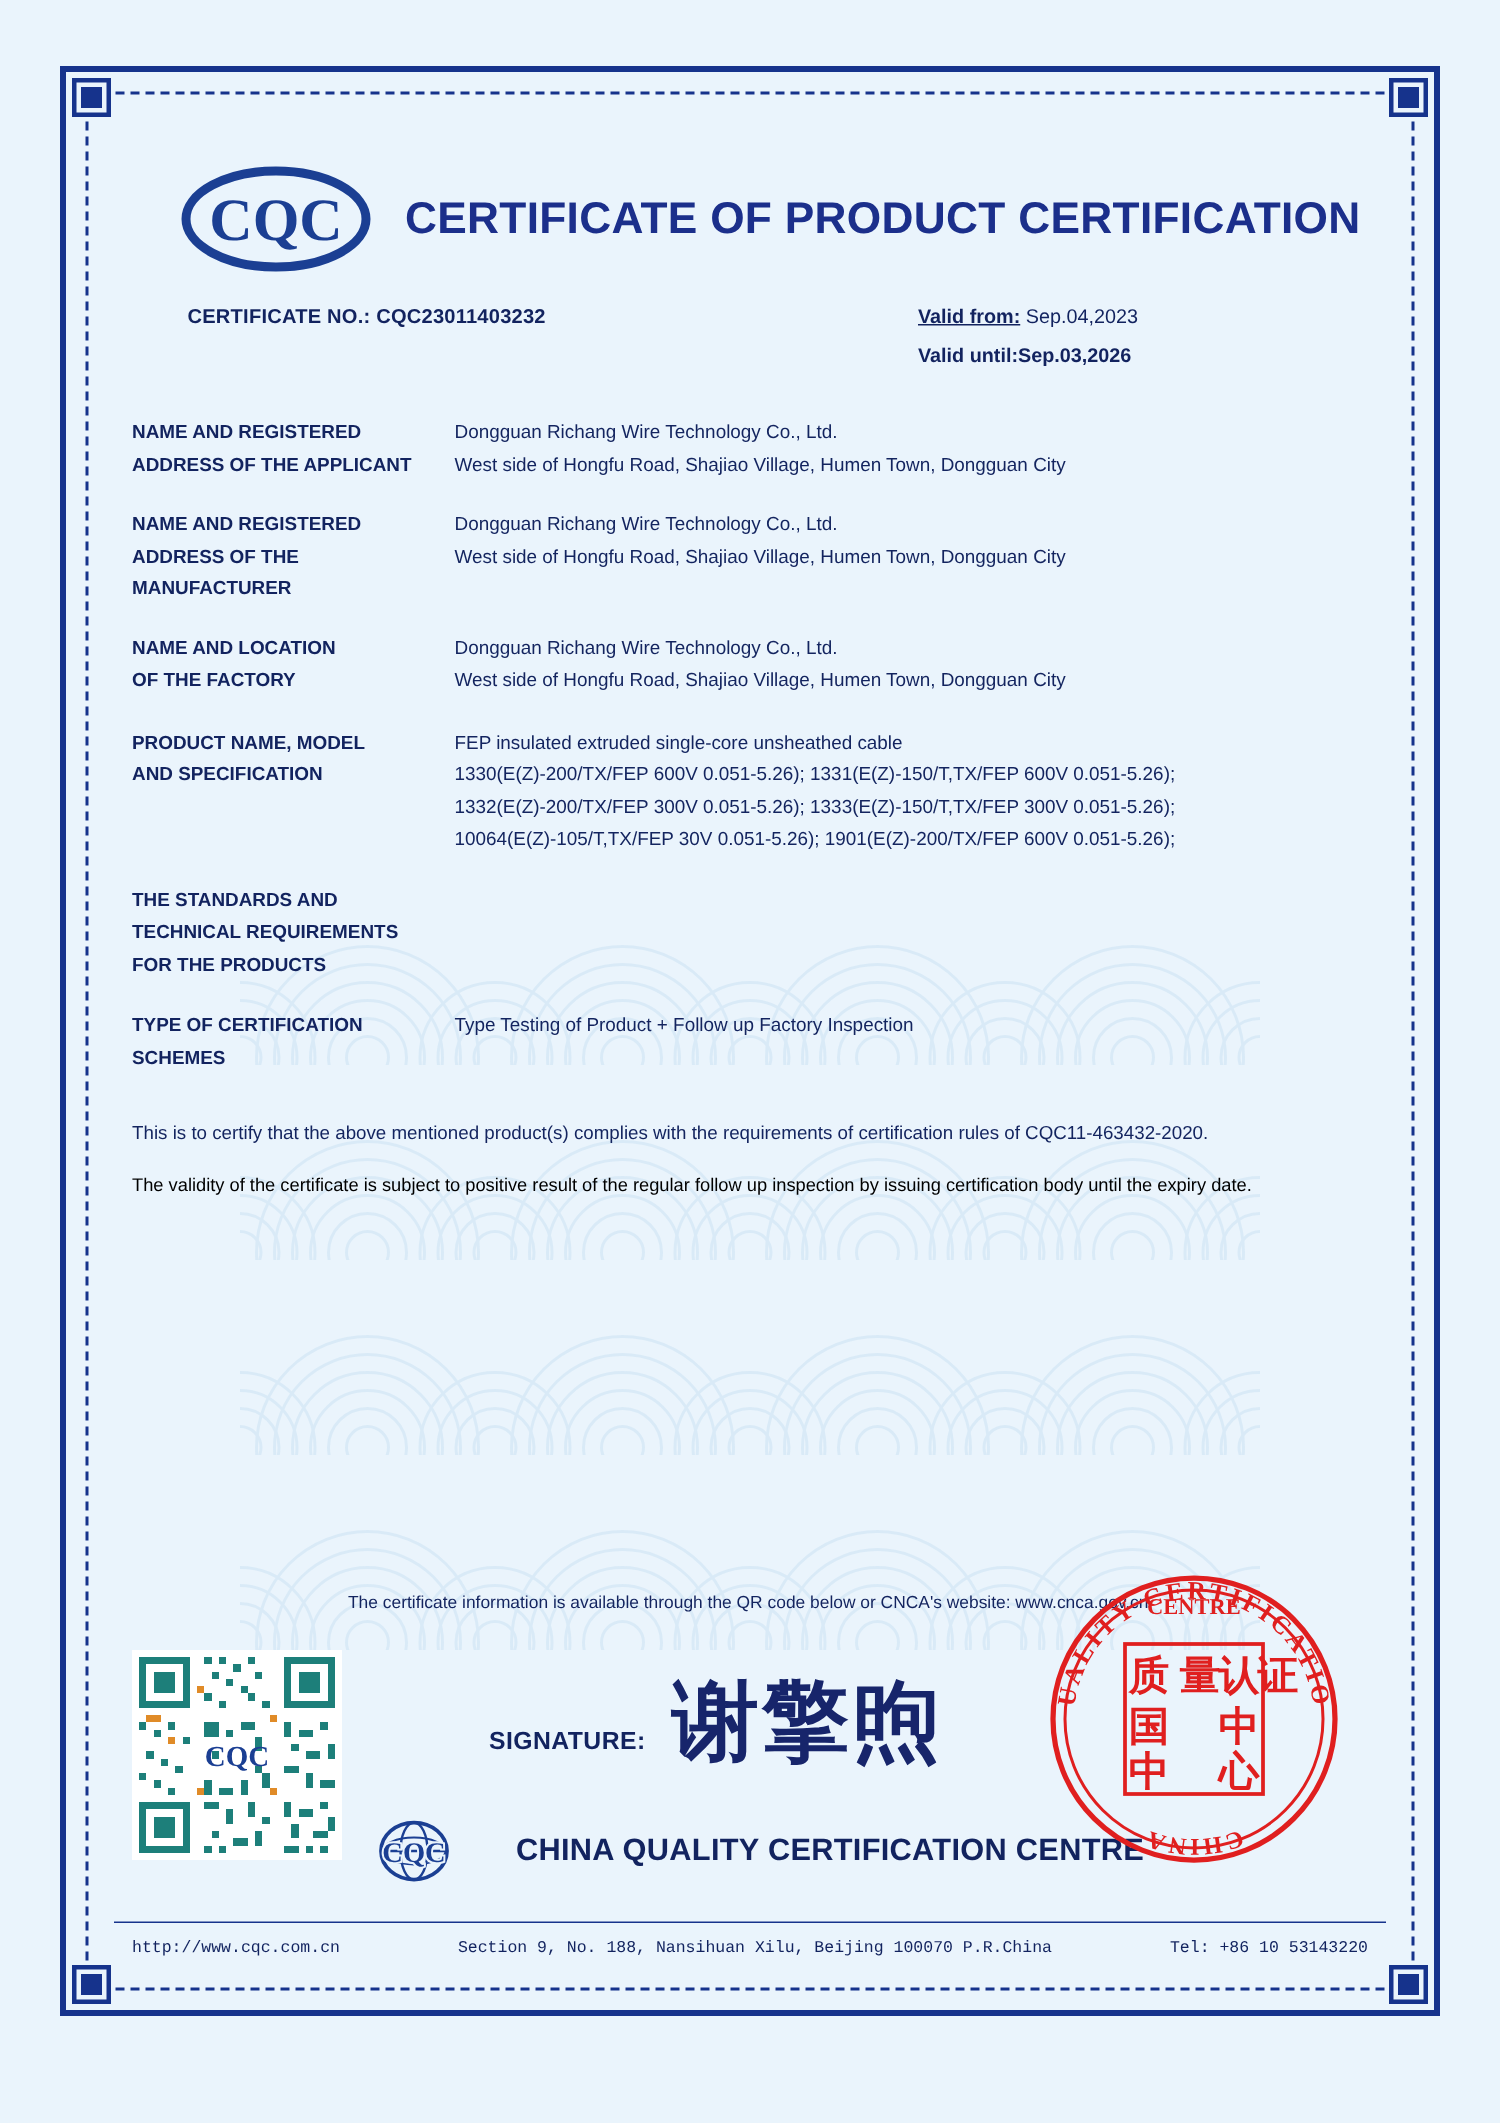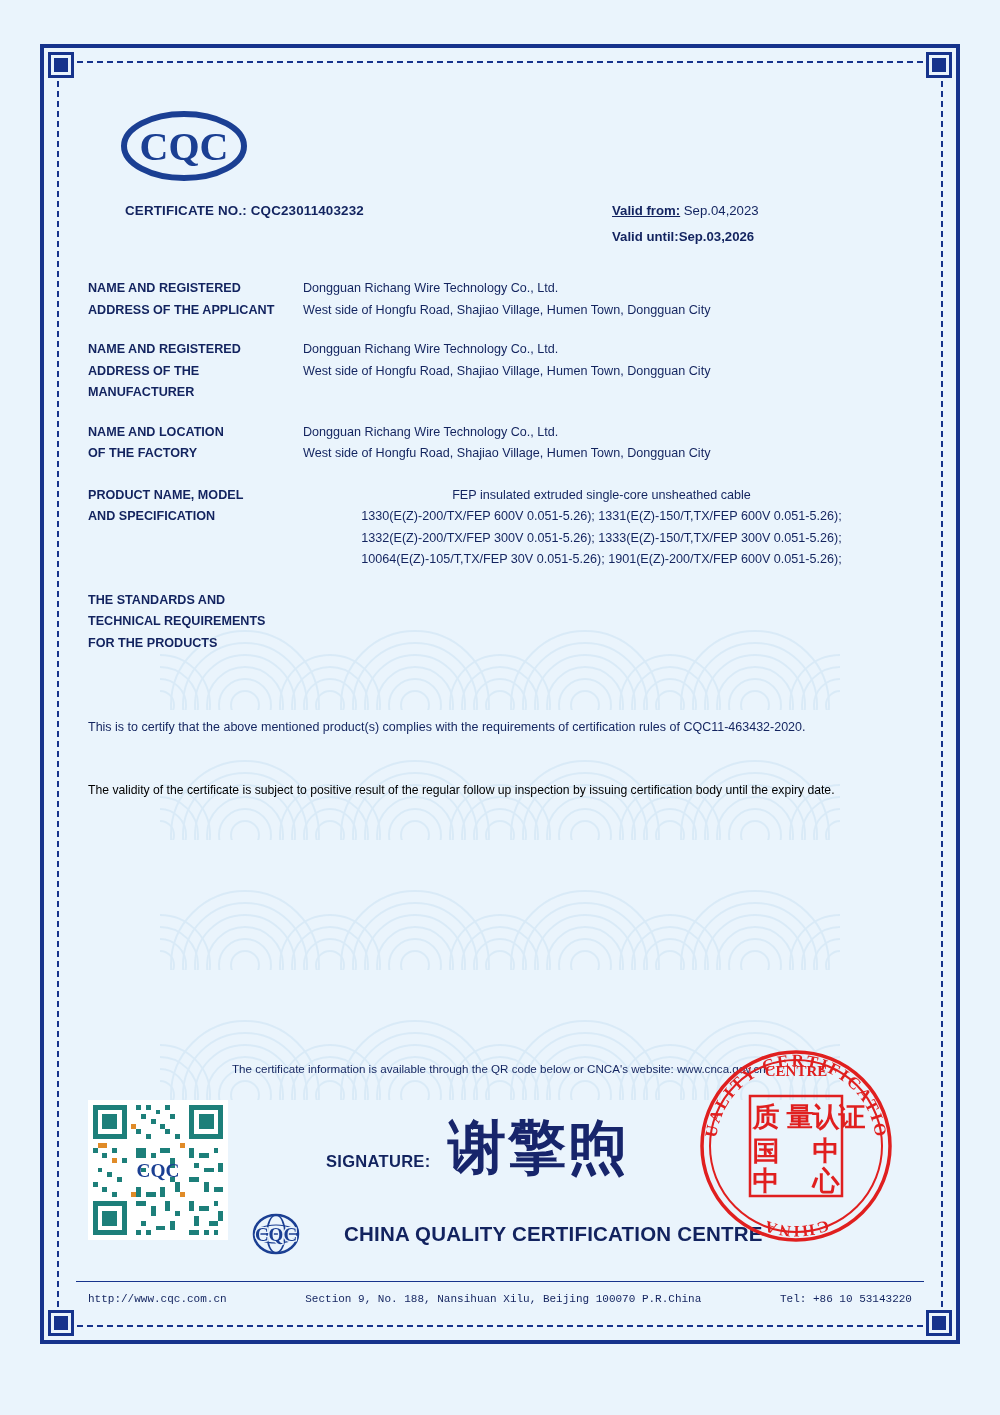--- a/index.html
+++ b/index.html
@@ -127,26 +127,26 @@
     line-height: 21.5px;
     white-space: pre-line;
   }
   .row.r1 { margin-bottom: 18px; }
   .row.r2 { margin-bottom: 18px; }
   .row.r3 { margin-bottom: 20px; }
   .row.r4 { margin-bottom: 19px; }
   .row.r5 { margin-bottom: 19px; }
   .row.r6 { margin-bottom: 0; }
 
-  .prod-spec { white-space: pre-line; text-align: center; }
+  .prod-spec { white-space: pre-line; }
 
   
   .statement1 {
     position: absolute;
-    left: 88px; top: 720px;
+    left: 88px; top: 748px;
     width: 810px;
     font-size: 12.5px;
     color: #13245f;
   }
   .statement2 {
     position: absolute;
     left: 88px; top: 783px;
     width: 812px;
     font-size: 12.2px;
     color: #000000;
@@ -275,20 +275,21 @@
     <g clip-path="url(#wmclip)">
       <rect x="0" y="0" width="680" height="520" fill="url(#wave)"></rect>
     </g>
   </svg>
 
   <div class="header">
     <svg class="cqc-logo-big" viewBox="0 0 128 72">
       <ellipse cx="64" cy="36" rx="60" ry="32" fill="none" stroke="#1b3f93" stroke-width="6"></ellipse>
       <text x="64" y="50" text-anchor="middle" font-family="'Liberation Serif', serif" font-size="40" font-weight="bold" fill="#1b3f93">CQC</text>
     </svg>
+    <div class="cert-title">CERTIFICATE OF PRODUCT CERTIFICATION</div>
   </div>
 
   <div class="cert-no">CERTIFICATE NO.: CQC23011403232</div>
   <div class="valid-from">
     <b>Valid from:</b>
     <span>Sep.04,2023</span>
   </div>
   <div class="valid-until">Valid until:Sep.03,2026</div>
 
   <div class="rows">
@@ -316,20 +317,25 @@
 AND    SPECIFICATION</div>
       <div class="value prod-spec">FEP insulated extruded single-core unsheathed cable
 1330(E(Z)-200/TX/FEP 600V 0.051-5.26);   1331(E(Z)-150/T,TX/FEP 600V 0.051-5.26);
 1332(E(Z)-200/TX/FEP 300V 0.051-5.26);   1333(E(Z)-150/T,TX/FEP 300V 0.051-5.26);
 10064(E(Z)-105/T,TX/FEP 30V 0.051-5.26);   1901(E(Z)-200/TX/FEP 600V 0.051-5.26);</div>
     </div>
     <div class="row r5">
       <div class="label" style="white-space:pre-line">THE STANDARDS AND
 TECHNICAL REQUIREMENTS
 FOR THE PRODUCTS</div>
+    </div>
+    <div class="row r6">
+      <div class="label" style="white-space:pre-line">TYPE OF CERTIFICATION
+SCHEMES</div>
+      <div class="value">Type Testing of Product + Follow up Factory Inspection</div>
     </div>
   </div>
 
   <div class="statement1">This is to certify that the above mentioned product(s) complies with the requirements of certification rules of CQC11-463432-2020.</div>
   <div class="statement2">The validity of the certificate is subject to positive result of the regular follow up inspection by issuing certification body until the expiry date.</div>
 
   <div class="qr-note">The certificate information is available through the QR code below or CNCA's website: www.cnca.gov.cn</div>
 
   <svg class="qr" viewBox="0 0 29 29" shape-rendering="crispEdges">
     <rect width="29" height="29" fill="#ffffff"></rect>

